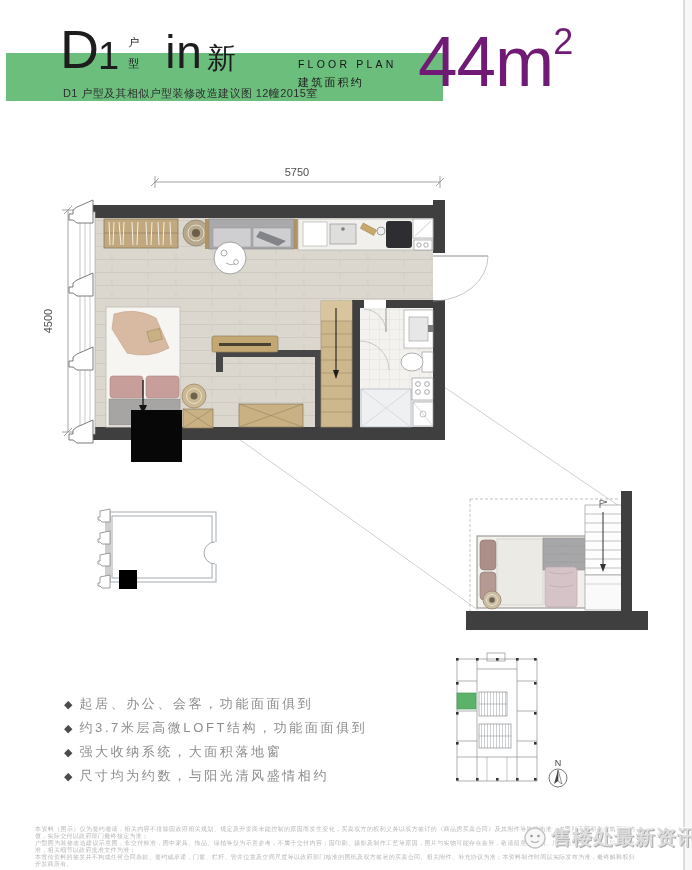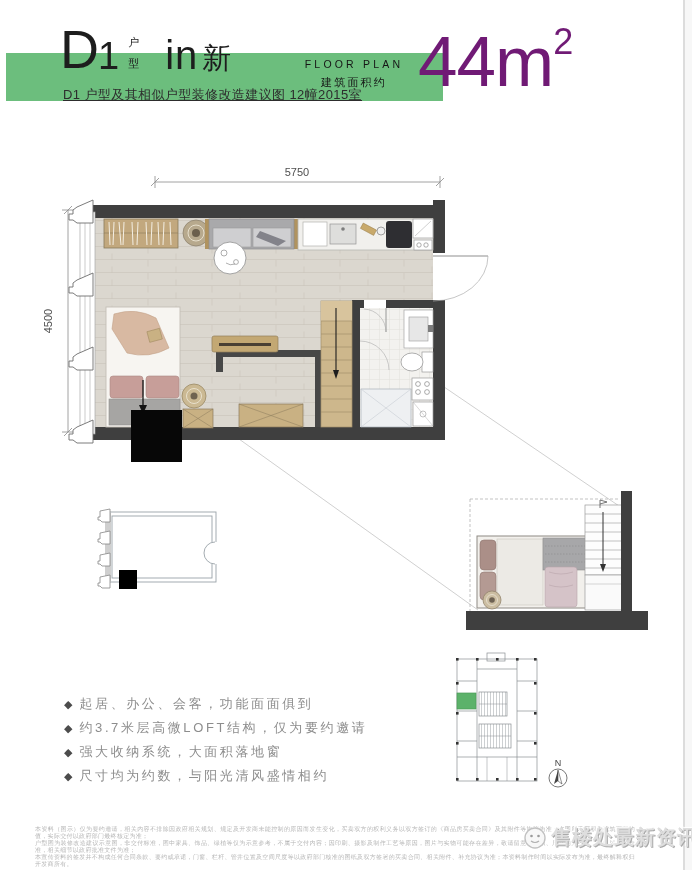--- a/index.html
+++ b/index.html
@@ -9,24 +9,24 @@
     -webkit-font-smoothing:antialiased;
   }
   .abs{position:absolute;}
 
   
   #green-band{left:6px;top:53px;width:437px;height:48px;}
   #title-row{left:60px;top:27px;display:flex;align-items:flex-end;color:#1d1d1d;z-index:3;}
   .t-big{font-size:54px;line-height:0.82;font-weight:400;letter-spacing:-2px;}
   .t-num{font-size:38px;line-height:0.8;font-weight:400;margin-left:1px;}
   .t-stack{display:flex;flex-direction:column;margin:0 0 2px 9px;font-size:11px;line-height:1.0;gap:10px;color:#222;}
-  .t-in{font-size:40px;line-height:0.78;font-weight:300;margin-left:26px;letter-spacing:1px;}
+  .t-in{font-size:46px;line-height:0.78;font-weight:300;margin-left:26px;letter-spacing:1px;}
   .t-xin{font-size:29px;line-height:0.86;font-weight:500;margin-left:4px;}
-  #subtitle{left:63px;top:86px;font-size:13px;color:#2d2d2d;letter-spacing:0.4px;z-index:3;text-decoration:underline;}
-  #fp-block{left:298px;top:58px;width:112px;text-align:center;z-index:3;color:#161616;}
+  #subtitle{left:63px;top:86px;font-size:11px;color:#2d2d2d;letter-spacing:0.4px;z-index:3;}
+  #fp-block{left:298px;top:58px;width:112px;text-align:left;z-index:3;color:#161616;}
   #fp-en{font-size:10.5px;letter-spacing:3.2px;font-weight:500;}
   #fp-area-label{font-size:11px;letter-spacing:2.2px;font-weight:500;margin-top:5px;}
   #area-big{left:418px;top:24px;z-index:3;color:#701a75;font-size:71px;line-height:1;font-weight:400;letter-spacing:-1px;white-space:nowrap;}
   #area-big .sup{font-size:36px;vertical-align:32px;font-weight:400;}
 
   
   #features{left:64px;top:692px;z-index:3;}
   .feat-row{display:flex;align-items:center;height:24px;}
   .feat-diamond{font-size:11px;color:#4c4c4c;margin-right:7px;line-height:1;}
   .feat-text{font-size:13px;color:#8d8d8d;letter-spacing:2.6px;}
@@ -376,21 +376,21 @@
     </g>
   </svg>
 
   <div class="abs" id="features">
     <div class="feat-row">
       <span class="feat-diamond">◆</span>
       <span class="feat-text">起居、办公、会客，功能面面俱到</span>
     </div>
     <div class="feat-row">
       <span class="feat-diamond">◆</span>
-      <span class="feat-text">约3.7米层高微LOFT结构，仅为要约邀请</span>
+      <span class="feat-text">约3.7米层高微LOFT结构，功能面面俱到</span>
     </div>
     <div class="feat-row">
       <span class="feat-diamond">◆</span>
       <span class="feat-text">强大收纳系统，大面积落地窗</span>
     </div>
     <div class="feat-row">
       <span class="feat-diamond">◆</span>
       <span class="feat-text">尺寸均为约数，与阳光清风盛情相约</span>
     </div>
   </div>

